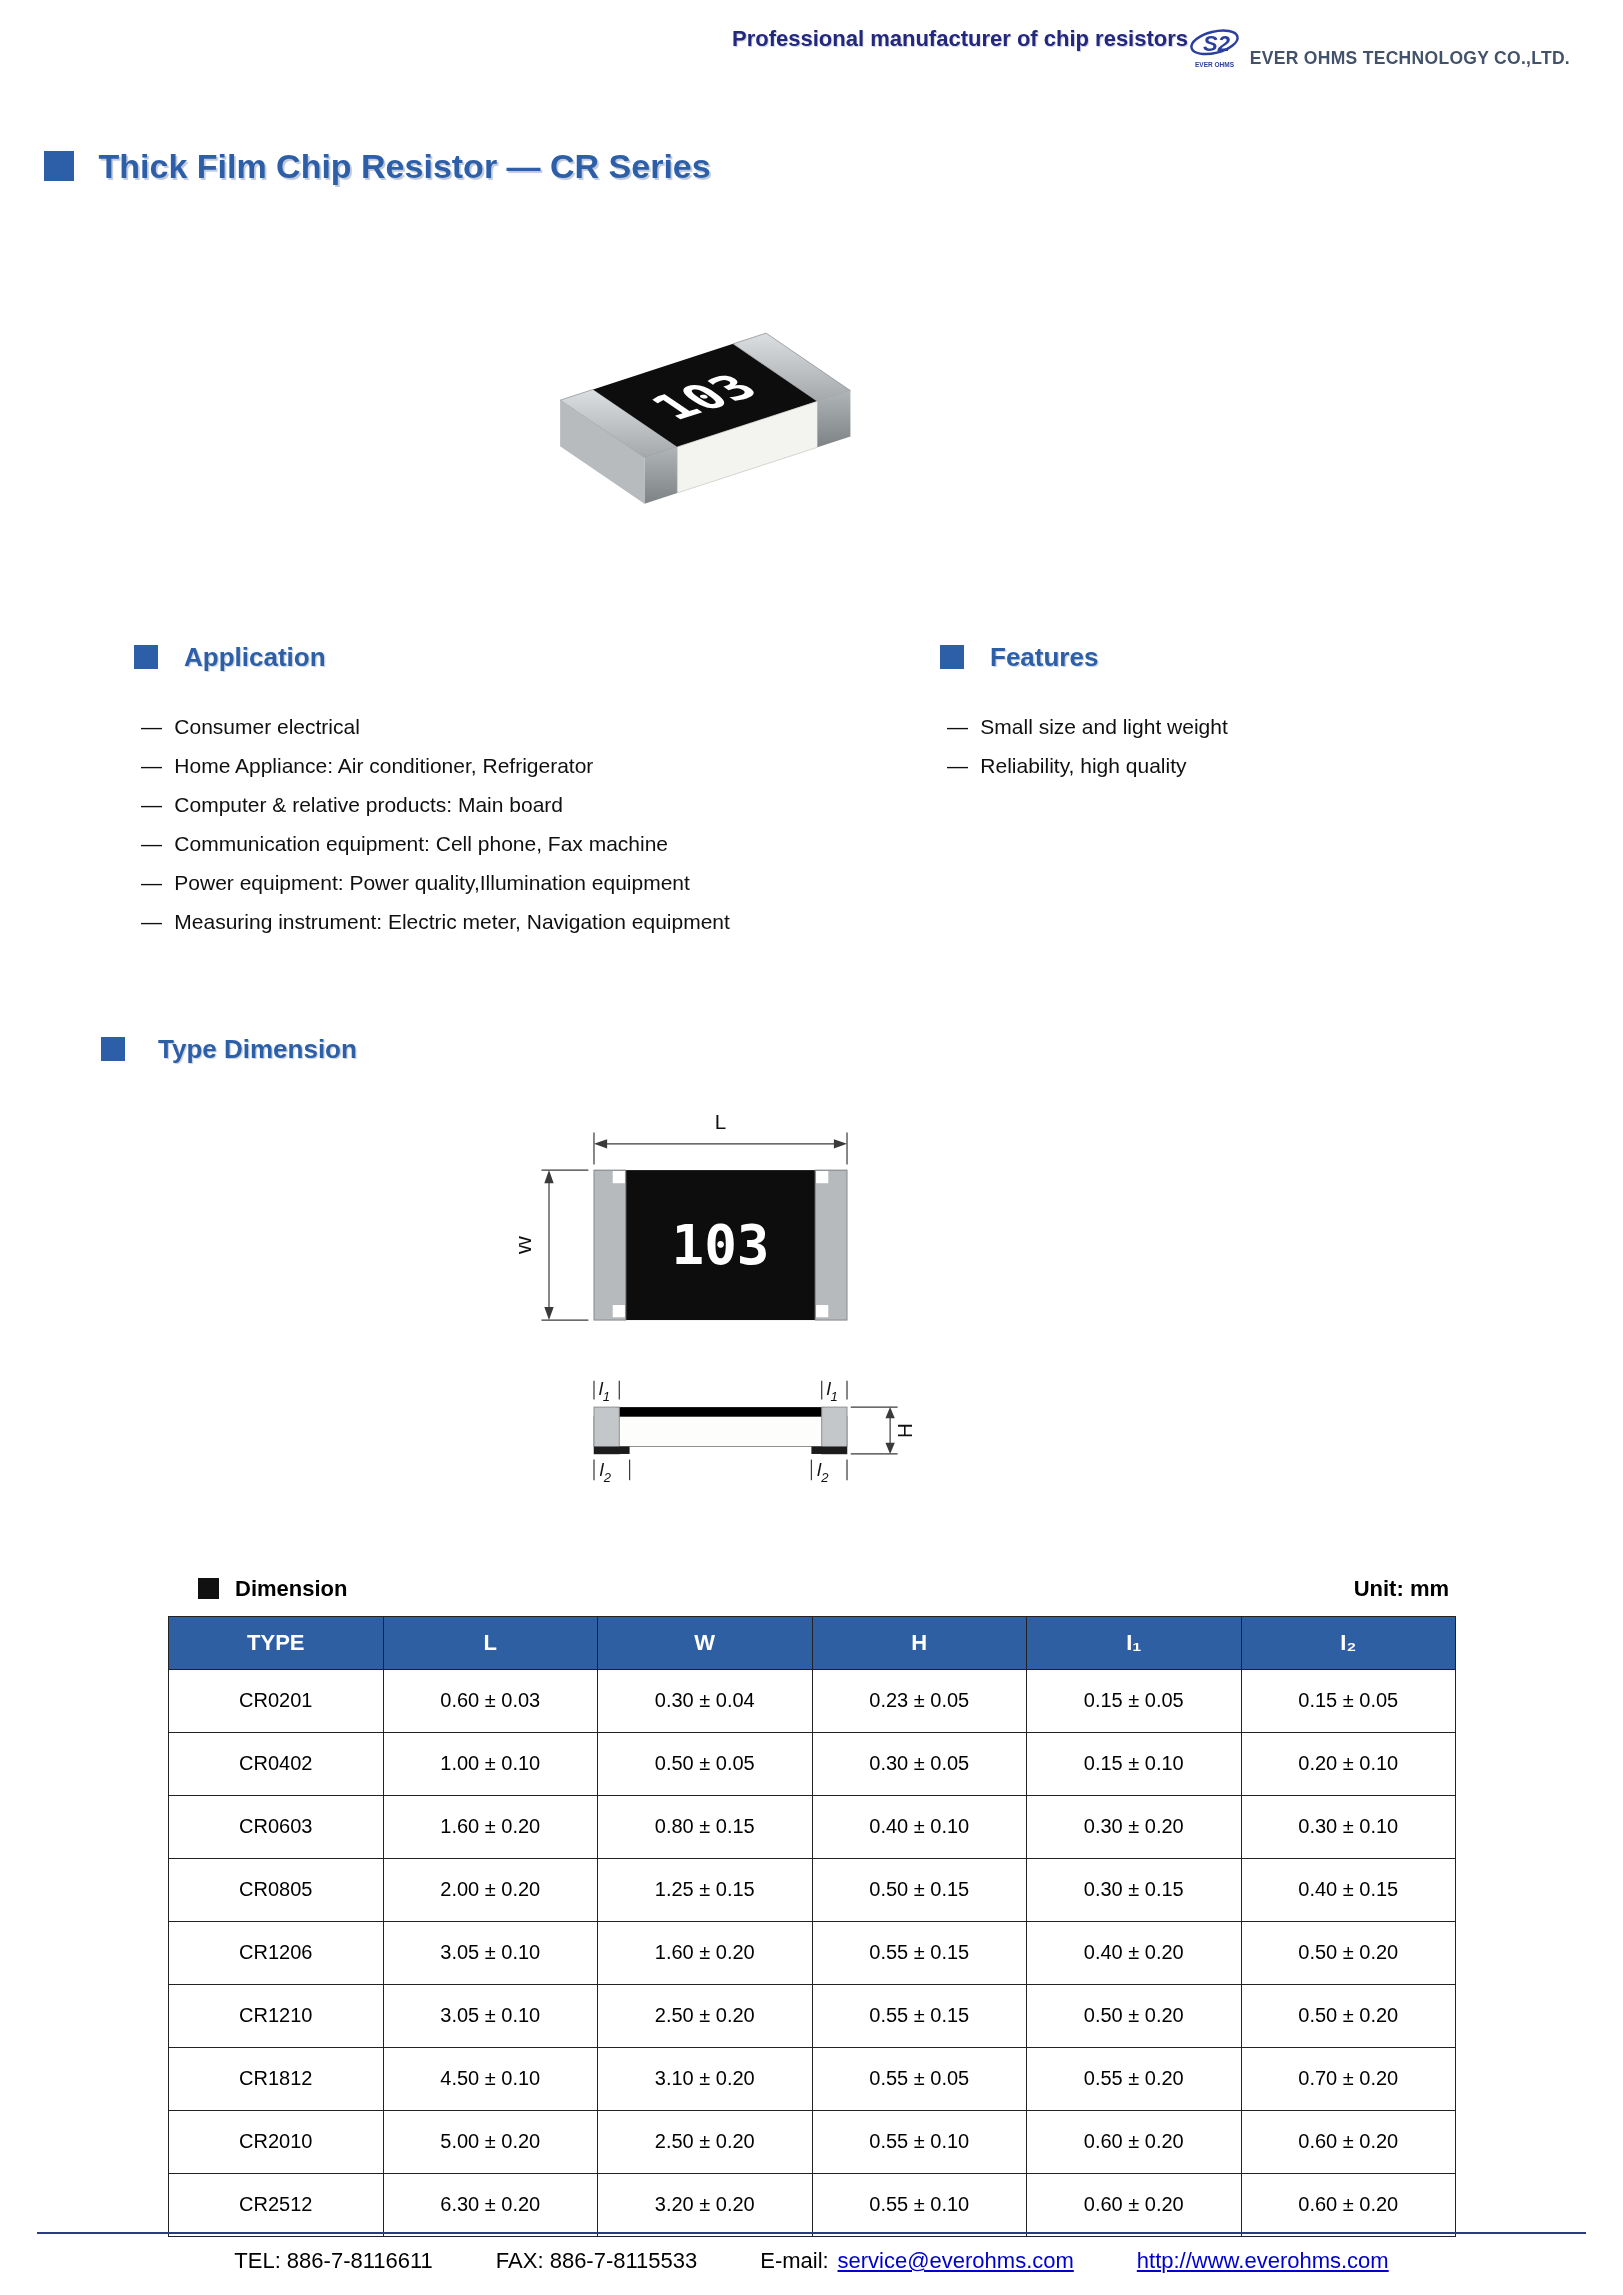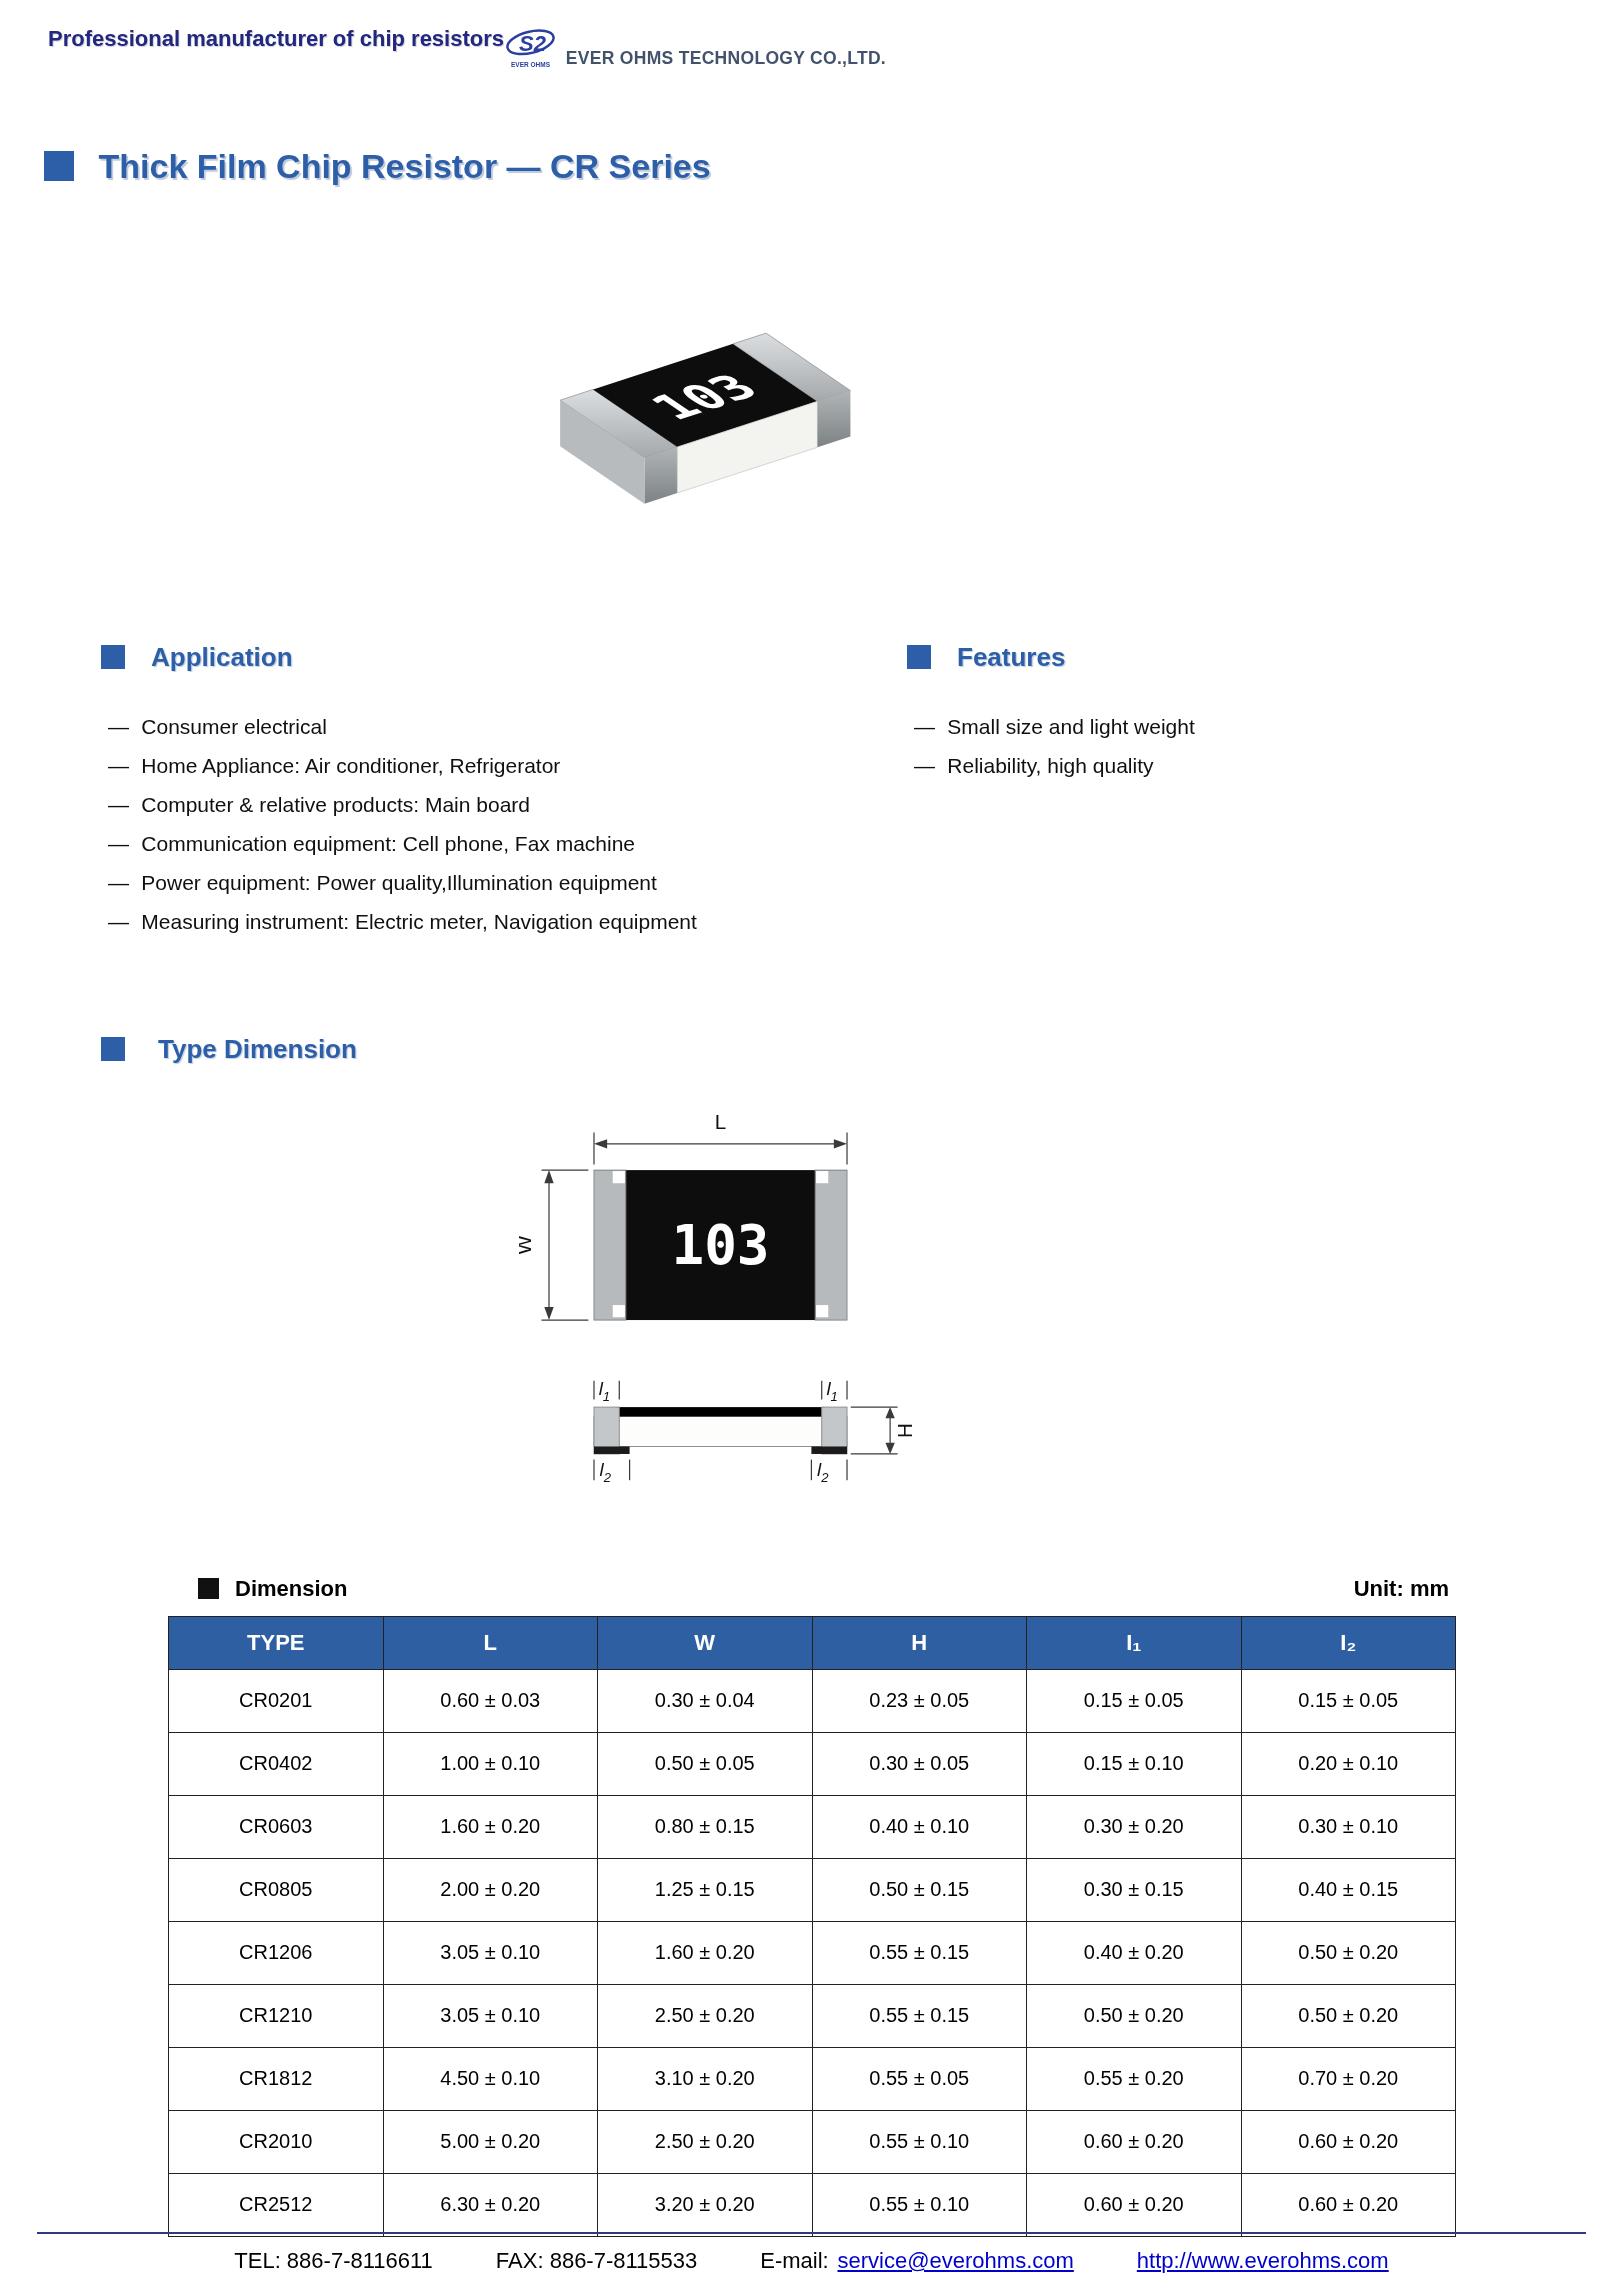--- a/index.html
+++ b/index.html
@@ -1,34 +1,34 @@
 <!DOCTYPE html>
 <html style="font-size:14px"><head>
 <meta charset="utf-8">
 <style>
   html,body{margin:0;padding:0;}
   body{background:#ffffff;font-family:"Liberation Sans",sans-serif;color:#111;}
   .page{width:1623px;height:2295px;position:relative;overflow:hidden;background:#ffffff;margin:0 auto;}
 
-  .top-header{display:flex;justify-content:flex-start;align-items:flex-start;padding:26px 53px 0 48px;}
+  .top-header{display:flex;justify-content:flex-end;align-items:flex-start;padding:26px 53px 0 48px;}
   .tagline{font-size:22px;font-weight:bold;color:#23277e;text-shadow:0.9px 0.9px 0.9px #c9ced9;}
   .logo-area{display:flex;align-items:center;gap:8.8px;margin-top:0;}
   .company-name{font-size:17.5px;font-weight:bold;color:#42526b;letter-spacing:0.3px;margin-top:20px;}
 
   .title-row{display:flex;align-items:center;gap:24.5px;margin:54px 0 0 44px;}
   .sq{background:#2d5fa8;flex:none;}
   .sq-lg{width:30px;height:30px;}
   .sq-md{width:24px;height:24px;}
   .sq-sm{width:21px;height:21px;background:#111;flex:none;}
   .page-title{font-size:34px;font-weight:bold;color:#2d5fa8;text-shadow:1.8px 1.8px 0.9px #c0c9da;}
 
   .chip-figure{margin:81px 0 0 517px;width:412px;}
 
   .columns{display:flex;margin:88px 0 0 101px;}
-  .col-left{width:771px;}
+  .col-left{width:771px;margin-left:33px;}
   .col-right{margin-left:35px;}
   .section-head{display:flex;align-items:center;gap:26px;}
   .section-title{font-size:26px;font-weight:bold;color:#2d5fa8;text-shadow:1.3px 1.3px 0.9px #c6cfdd;}
   .item-list{list-style:none;margin:21px 0 0 7px;padding:0;}
   .item-list li{font-size:21px;margin-bottom:15px;display:flex;gap:12.3px;color:#101010;}
   .dash{flex:none;}
 
   .type-dim-head{margin:63px 0 0 101px;gap:33px;}
   .drawing-col{width:403px;margin:26px 0 0 519px;display:flex;flex-direction:column;}
   .drawing-col svg{display:block;}

